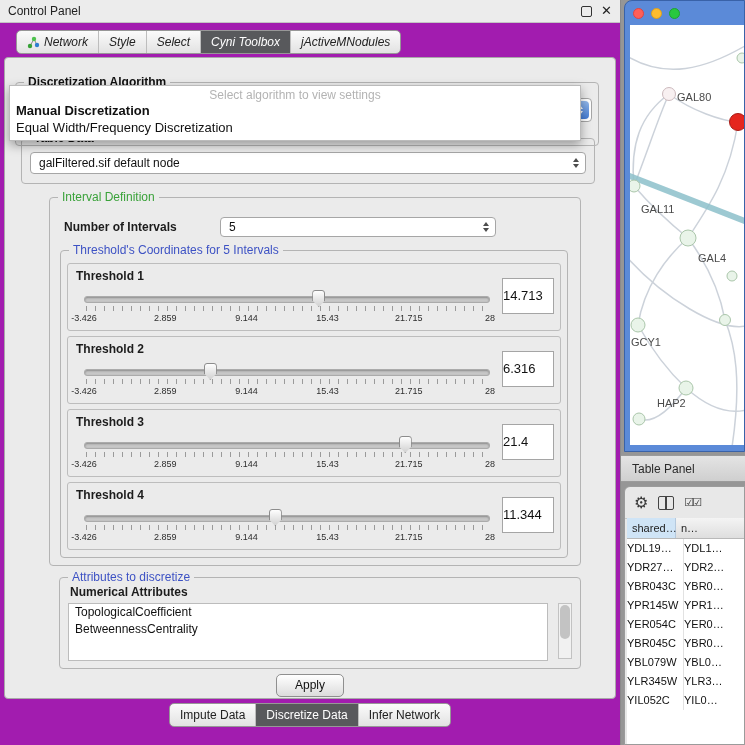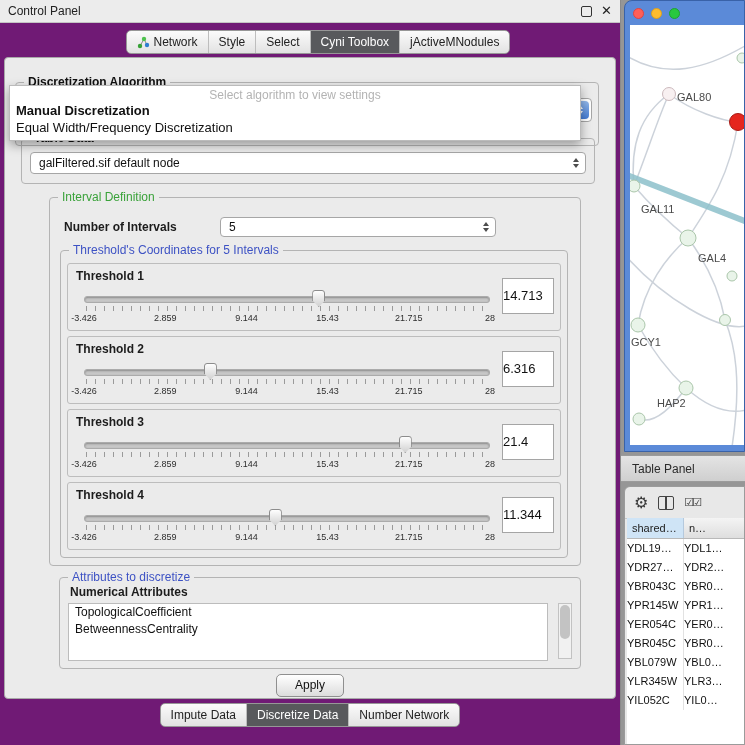--- a/index.html
+++ b/index.html
@@ -1,31 +1,31 @@
 <!DOCTYPE html>
 <html><head>
 <meta charset="utf-8">
 <style>
   html,body{margin:0;padding:0;}
   body{width:745px;height:745px;position:relative;overflow:hidden;background:#969696;
        font-family:"Liberation Sans","DejaVu Sans",sans-serif;font-size:12px;color:#1c1c1c;
        -webkit-font-smoothing:antialiased;}
   
-  .control-panel{position:absolute;left:0;top:0;width:620px;height:745px;background:#701a75;border-right:1px solid #8a8a8a;}
+  .control-panel{position:absolute;left:0;top:0;width:620px;height:745px;background:#a21caf;border-right:1px solid #8a8a8a;}
   .titlebar{position:absolute;left:0;top:0;right:0;height:22px;background:#ececec;border-bottom:1px solid #c4c4c4;line-height:22px;}
   .titlebar .ttl{padding-left:8px;font-size:12px;color:#222;}
   .tb-icons{position:absolute;right:8px;top:0;height:22px;display:flex;align-items:center;gap:9px;}
   .float-ico{width:9px;height:9px;border:1.5px solid #333;border-radius:2px;display:inline-block;}
   .close-ico{font-size:13px;font-weight:bold;color:#222;line-height:22px;cursor:default;}
   
   .seg{display:inline-flex;border:1px solid #979797;border-radius:5px;background:linear-gradient(#fbfbfb,#e2e2e2);overflow:hidden;}
   .seg-item{padding:4px 10px;font-size:12px;color:#222;border-left:1px solid #bdbdbd;display:flex;align-items:center;gap:4px;white-space:nowrap;}
   .seg-item:first-child{border-left:none;}
   .seg-item.sel{background:#58595c;color:#fff;}
-  .tabs-row{position:absolute;left:8px;top:30px;width:100%;text-align:center;}
+  .tabs-row{position:absolute;left:16px;top:30px;width:100%;text-align:left;font-style:italic;}
   .bottom-row{position:absolute;left:0;top:703px;width:100%;text-align:center;}
   
   .main-box{position:absolute;left:4px;top:57px;width:610px;height:640px;border:1px solid #a9a9a9;border-radius:4px;background:#ebebeb;}
   .group{position:absolute;border:1px solid #b4b4b4;border-radius:4px;}
   .glabel{position:absolute;top:-8px;left:8px;background:#ebebeb;padding:0 4px;font-size:12px;white-space:nowrap;text-align:center;}
   .glabel.bold{font-weight:bold;color:#111;}
   .glabel.green{color:#3aa23a;}
   .glabel.blue{color:#3d52c4;}
   
   .combo{position:absolute;background:#fff;border:1px solid #a6a6a6;border-radius:4px;box-sizing:border-box;}
@@ -92,21 +92,21 @@
                 border-top:1px solid #9b9b9b;border-bottom:1px solid #9b9b9b;box-sizing:border-box;line-height:26px;padding-left:11px;font-size:12px;color:#2b2b2b;}
   .table-window{position:absolute;left:624px;top:486px;width:121px;height:259px;background:#e8e8e8;border:1px solid #9b9b9b;
                 border-radius:6px 0 0 0;box-sizing:border-box;overflow:hidden;}
   .twin-toolbar{position:absolute;left:0;top:0;right:0;height:31px;display:flex;align-items:center;gap:10px;padding-left:9px;border-bottom:1px solid #c9c9c9;}
   .gear{font-size:16px;color:#3a3a3a;line-height:1;}
   .cols-ico{width:14px;height:12px;border:1.5px solid #444;border-radius:2px;background:linear-gradient(to right,transparent 45%,#444 45%,#444 55%,transparent 55%);}
   .checks{font-size:11px;color:#333;letter-spacing:-2px;}
   .ttable{position:absolute;left:2px;top:31px;right:0;bottom:0;background:#fff;}
   .thead{display:flex;height:20px;border-bottom:1px solid #b9b9b9;background:linear-gradient(#f4f4f4,#dedede);}
   .th{font-size:11px;line-height:20px;padding-left:5px;box-sizing:border-box;color:#222;}
-  .th.c1{width:57px;background:#cfe4f6;border-right:1px solid #b5c9dd;}
+  .th.c1{width:49px;background:#cfe4f6;border-right:1px solid #b5c9dd;}
   .th.c2{flex:1;}
   .trow{display:flex;height:19px;}
   .tc{font-size:11px;line-height:19px;box-sizing:border-box;color:#111;white-space:nowrap;overflow:hidden;}
   .tc.c1{width:57px;border-right:1px solid #e2e2e2;}
   .tc.c2{flex:1;}
 </style>
 </head>
 <body>
 
 <div class="control-panel">
@@ -268,21 +268,21 @@
 
   <div class="bottom-row">
     <span class="seg">
       <span class="seg-item">
           <span>Impute Data</span>
         </span>
       <span class="seg-item sel">
           <span>Discretize Data</span>
         </span>
       <span class="seg-item">
-          <span>Number Network</span>
+          <span>Infer Network</span>
         </span>
     </span>
   </div>
 </div>
 
 <div class="network-window">
   <div class="traffic">
     <span class="tl red"></span>
     <span class="tl yel"></span>
     <span class="tl grn"></span>

